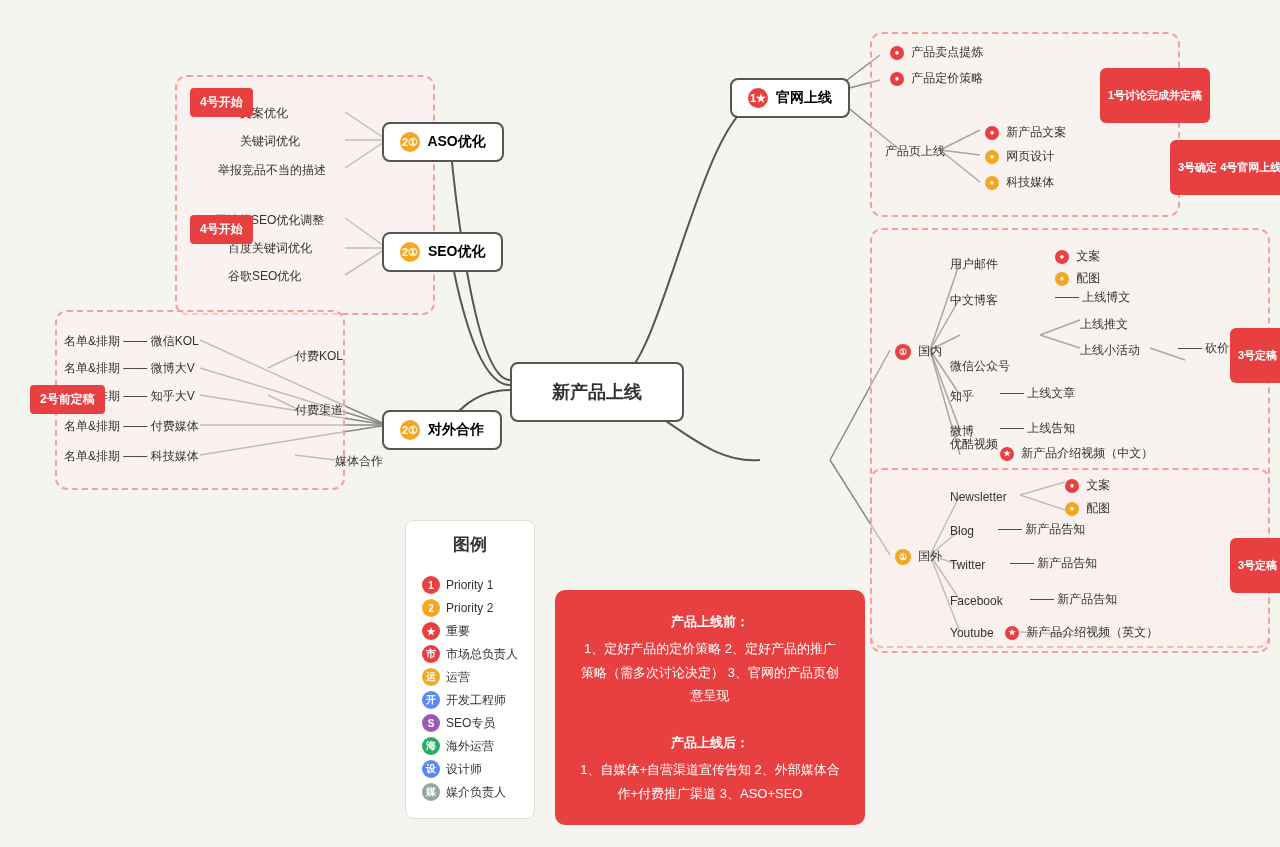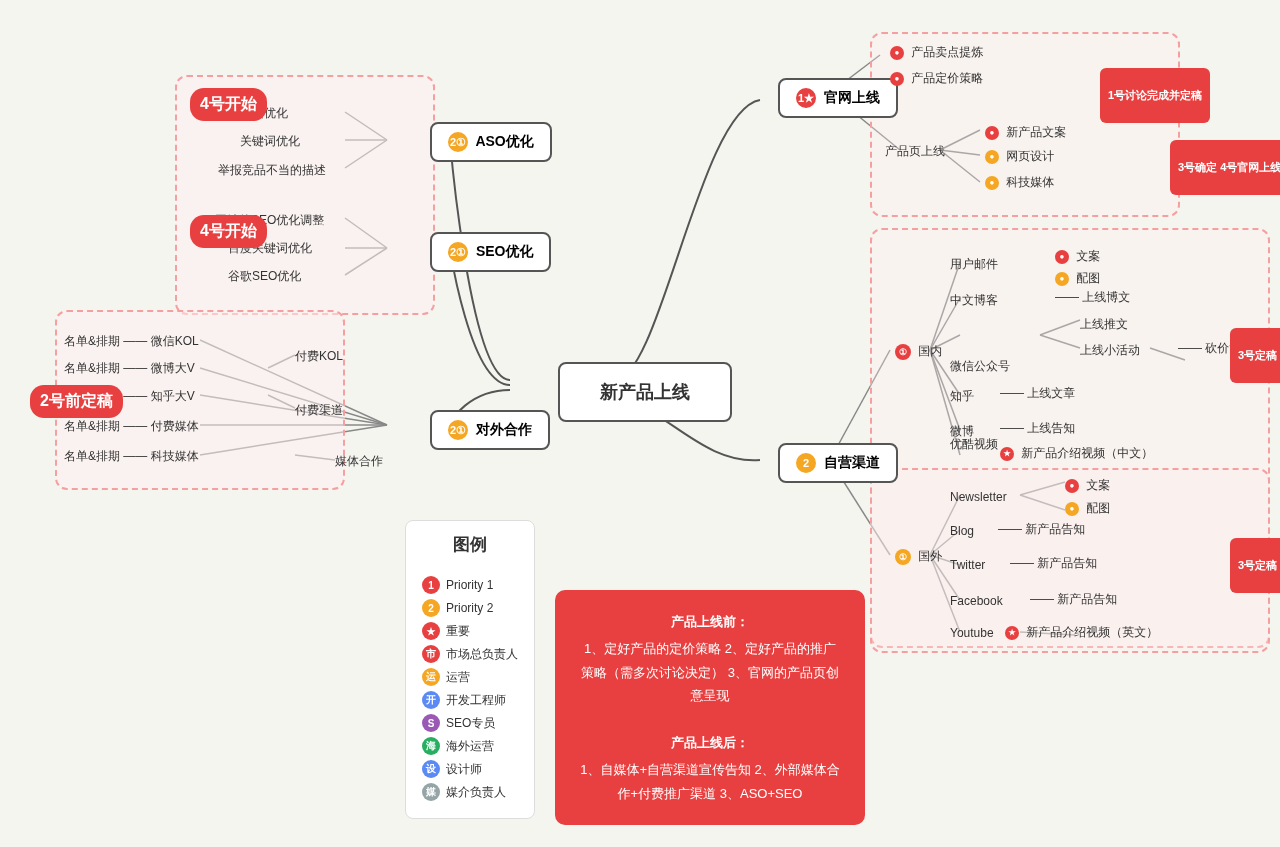--- a/index.html
+++ b/index.html
@@ -42,21 +42,20 @@
     .node-box {
       position: absolute;
       border: 2px solid #555;
       border-radius: 8px;
       padding: 8px 16px;
       background: white;
       font-size: 14px;
       font-weight: bold;
       z-index: 10;
       white-space: nowrap;
-      margin-left: 48px;
     }
     .node-guanwang {
       top: 78px; left: 730px;
     }
     .node-ziyingqudao {
       top: 436px; left: 730px;
     }
 
     
     .badge {
@@ -98,23 +97,23 @@
       border-radius: 12px;
       background: rgba(255,240,240,0.5);
       z-index: 5;
     }
 
     
     .left-label {
       position: absolute;
       background: #e84040;
       color: white;
-      border-radius: 14px;
+      border-radius: 4px;
       padding: 6px 10px;
-      font-size: 16px;
+      font-size: 12px;
       font-weight: bold;
       z-index: 20;
     }
 
     
     .text-item {
       position: absolute;
       font-size: 12px;
       color: #333;
       z-index: 10;
@@ -294,24 +293,20 @@
 
   <div class="center-node node-box" style="top:362px; left:510px; padding:16px 40px; font-size:18px;">
     <span>新产品上线</span>
   </div>
 
   <div class="node-box node-guanwang">
     <span class="badge badge-star">1★</span>
     <span>官网上线</span>
   </div>
 
-  <div class="node-box node-ziyingqudao" style="top:443px; left:730px;">
-    <span class="badge badge-orange">2</span>
-    <span>自营渠道</span>
-  </div>
 
   <div class="node-box" style="top:122px; left:382px;">
     <span class="badge badge-orange">2①</span>
     <span>ASO优化</span>
   </div>
 
   <div class="node-box" style="top:232px; left:382px;">
     <span class="badge badge-orange">2①</span>
     <span>SEO优化</span>
   </div>

